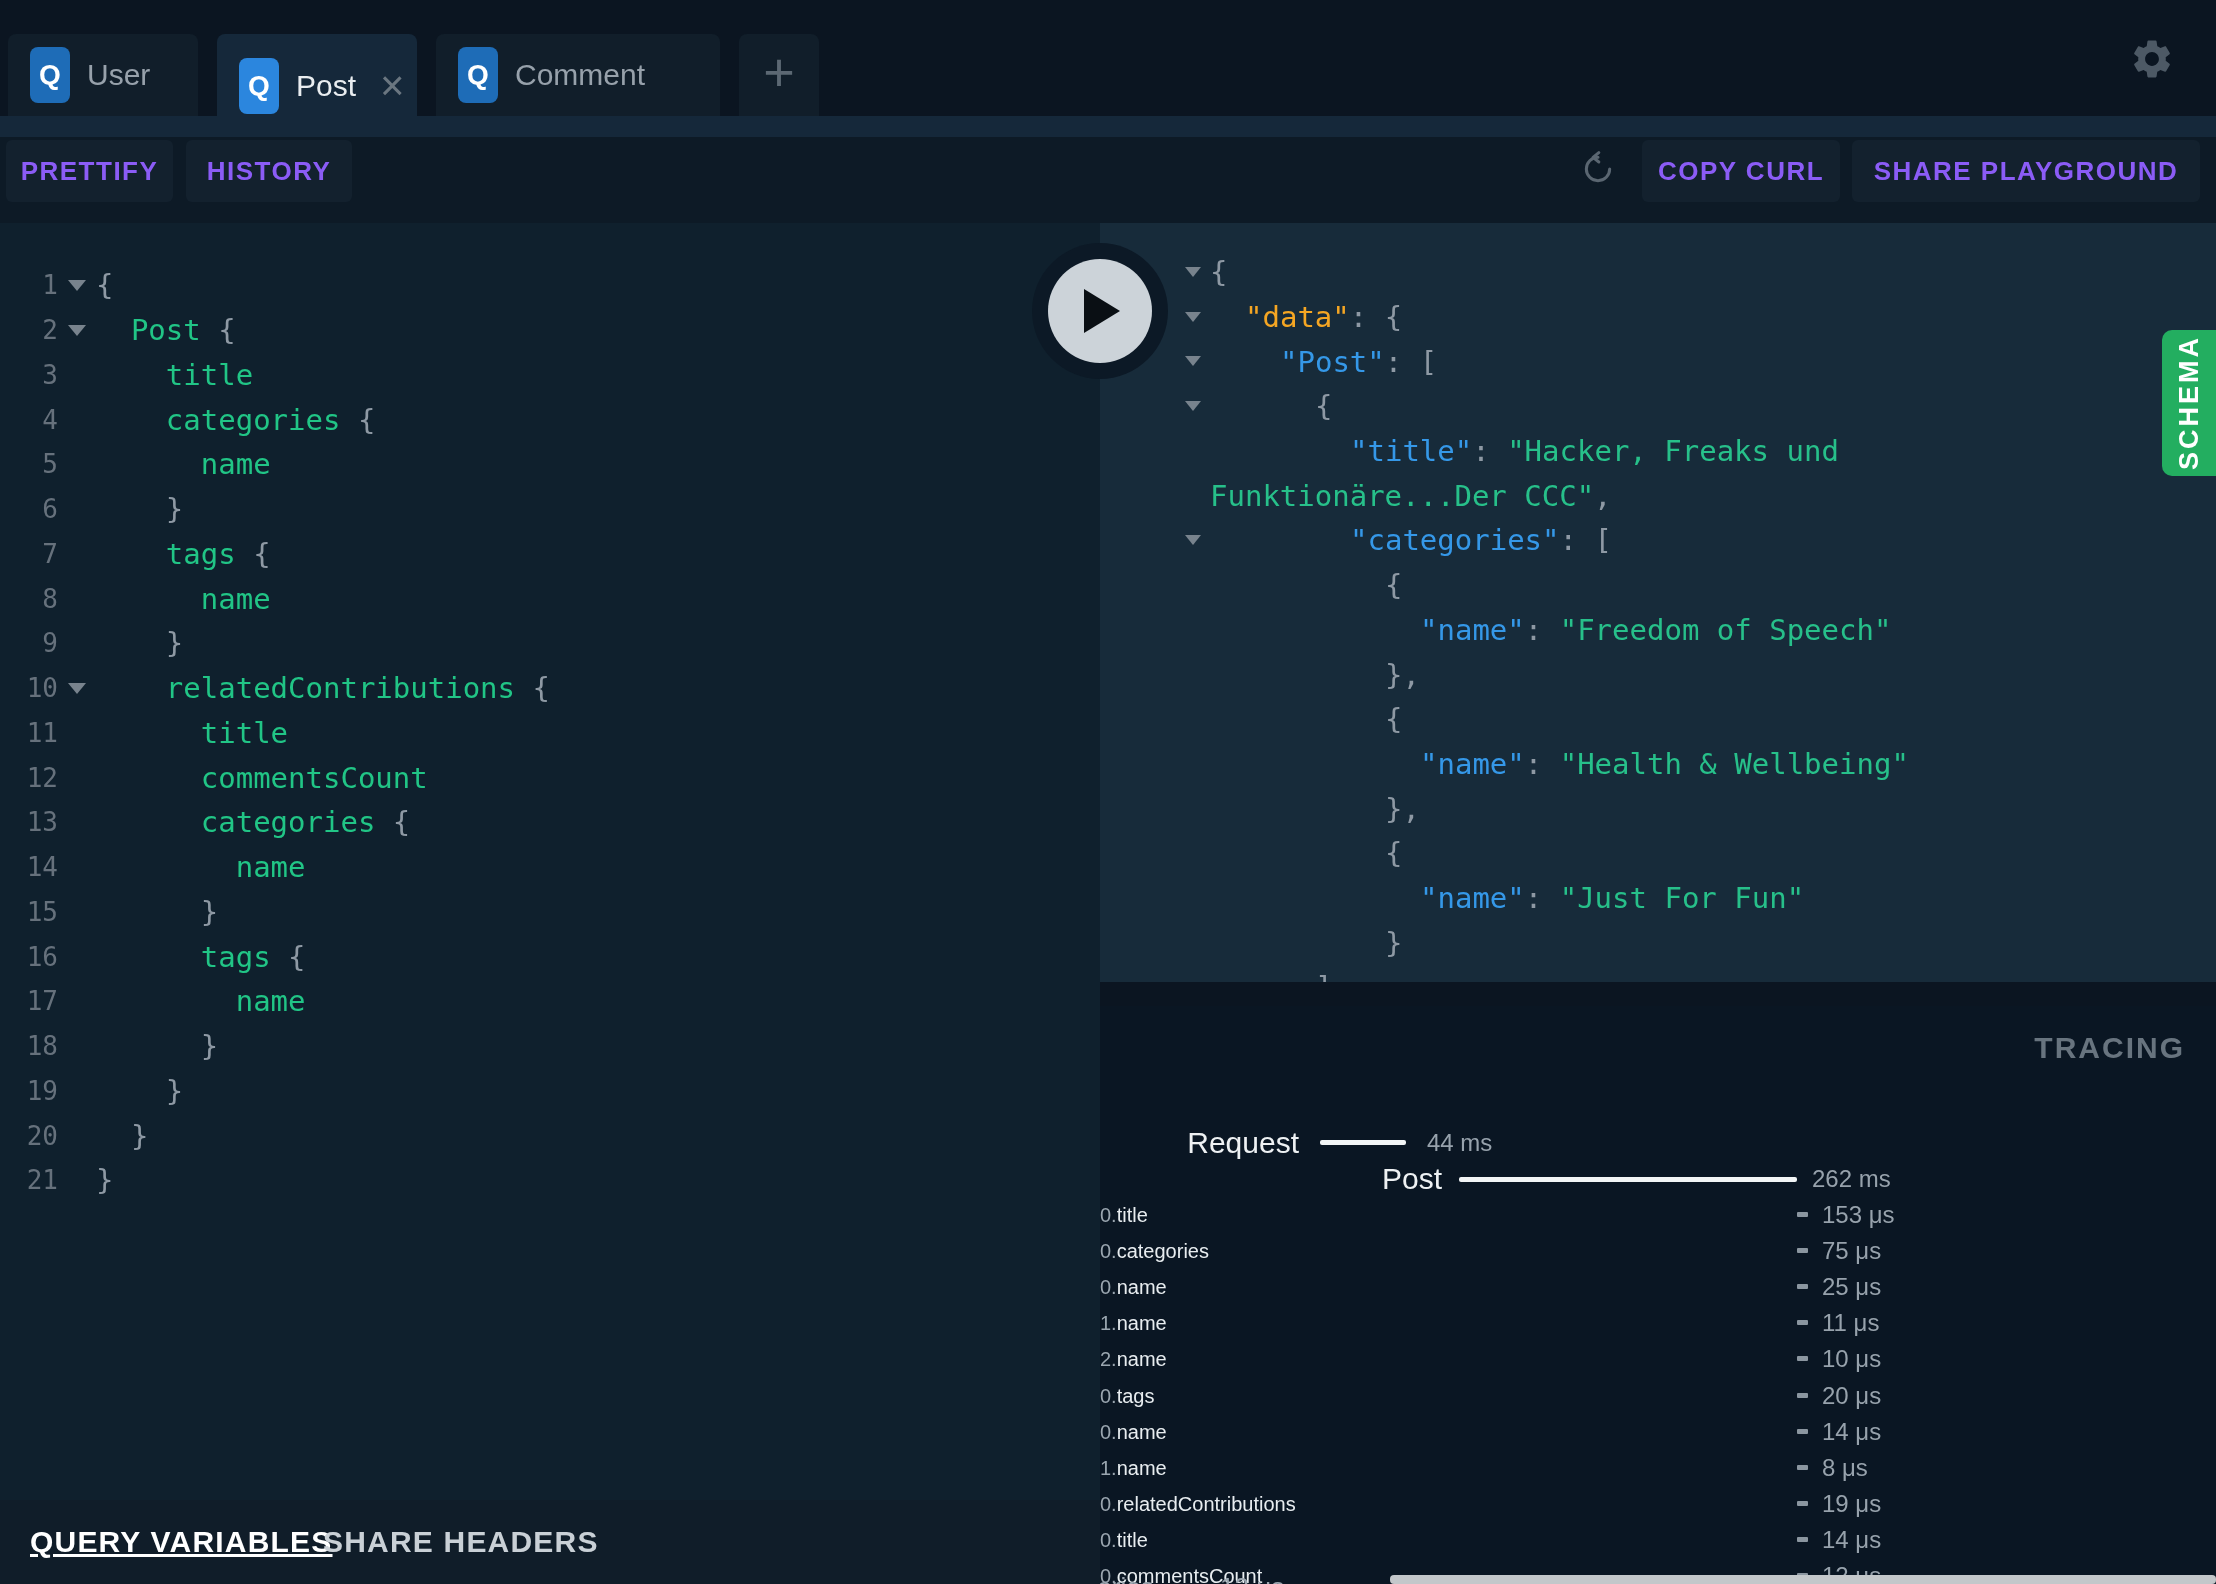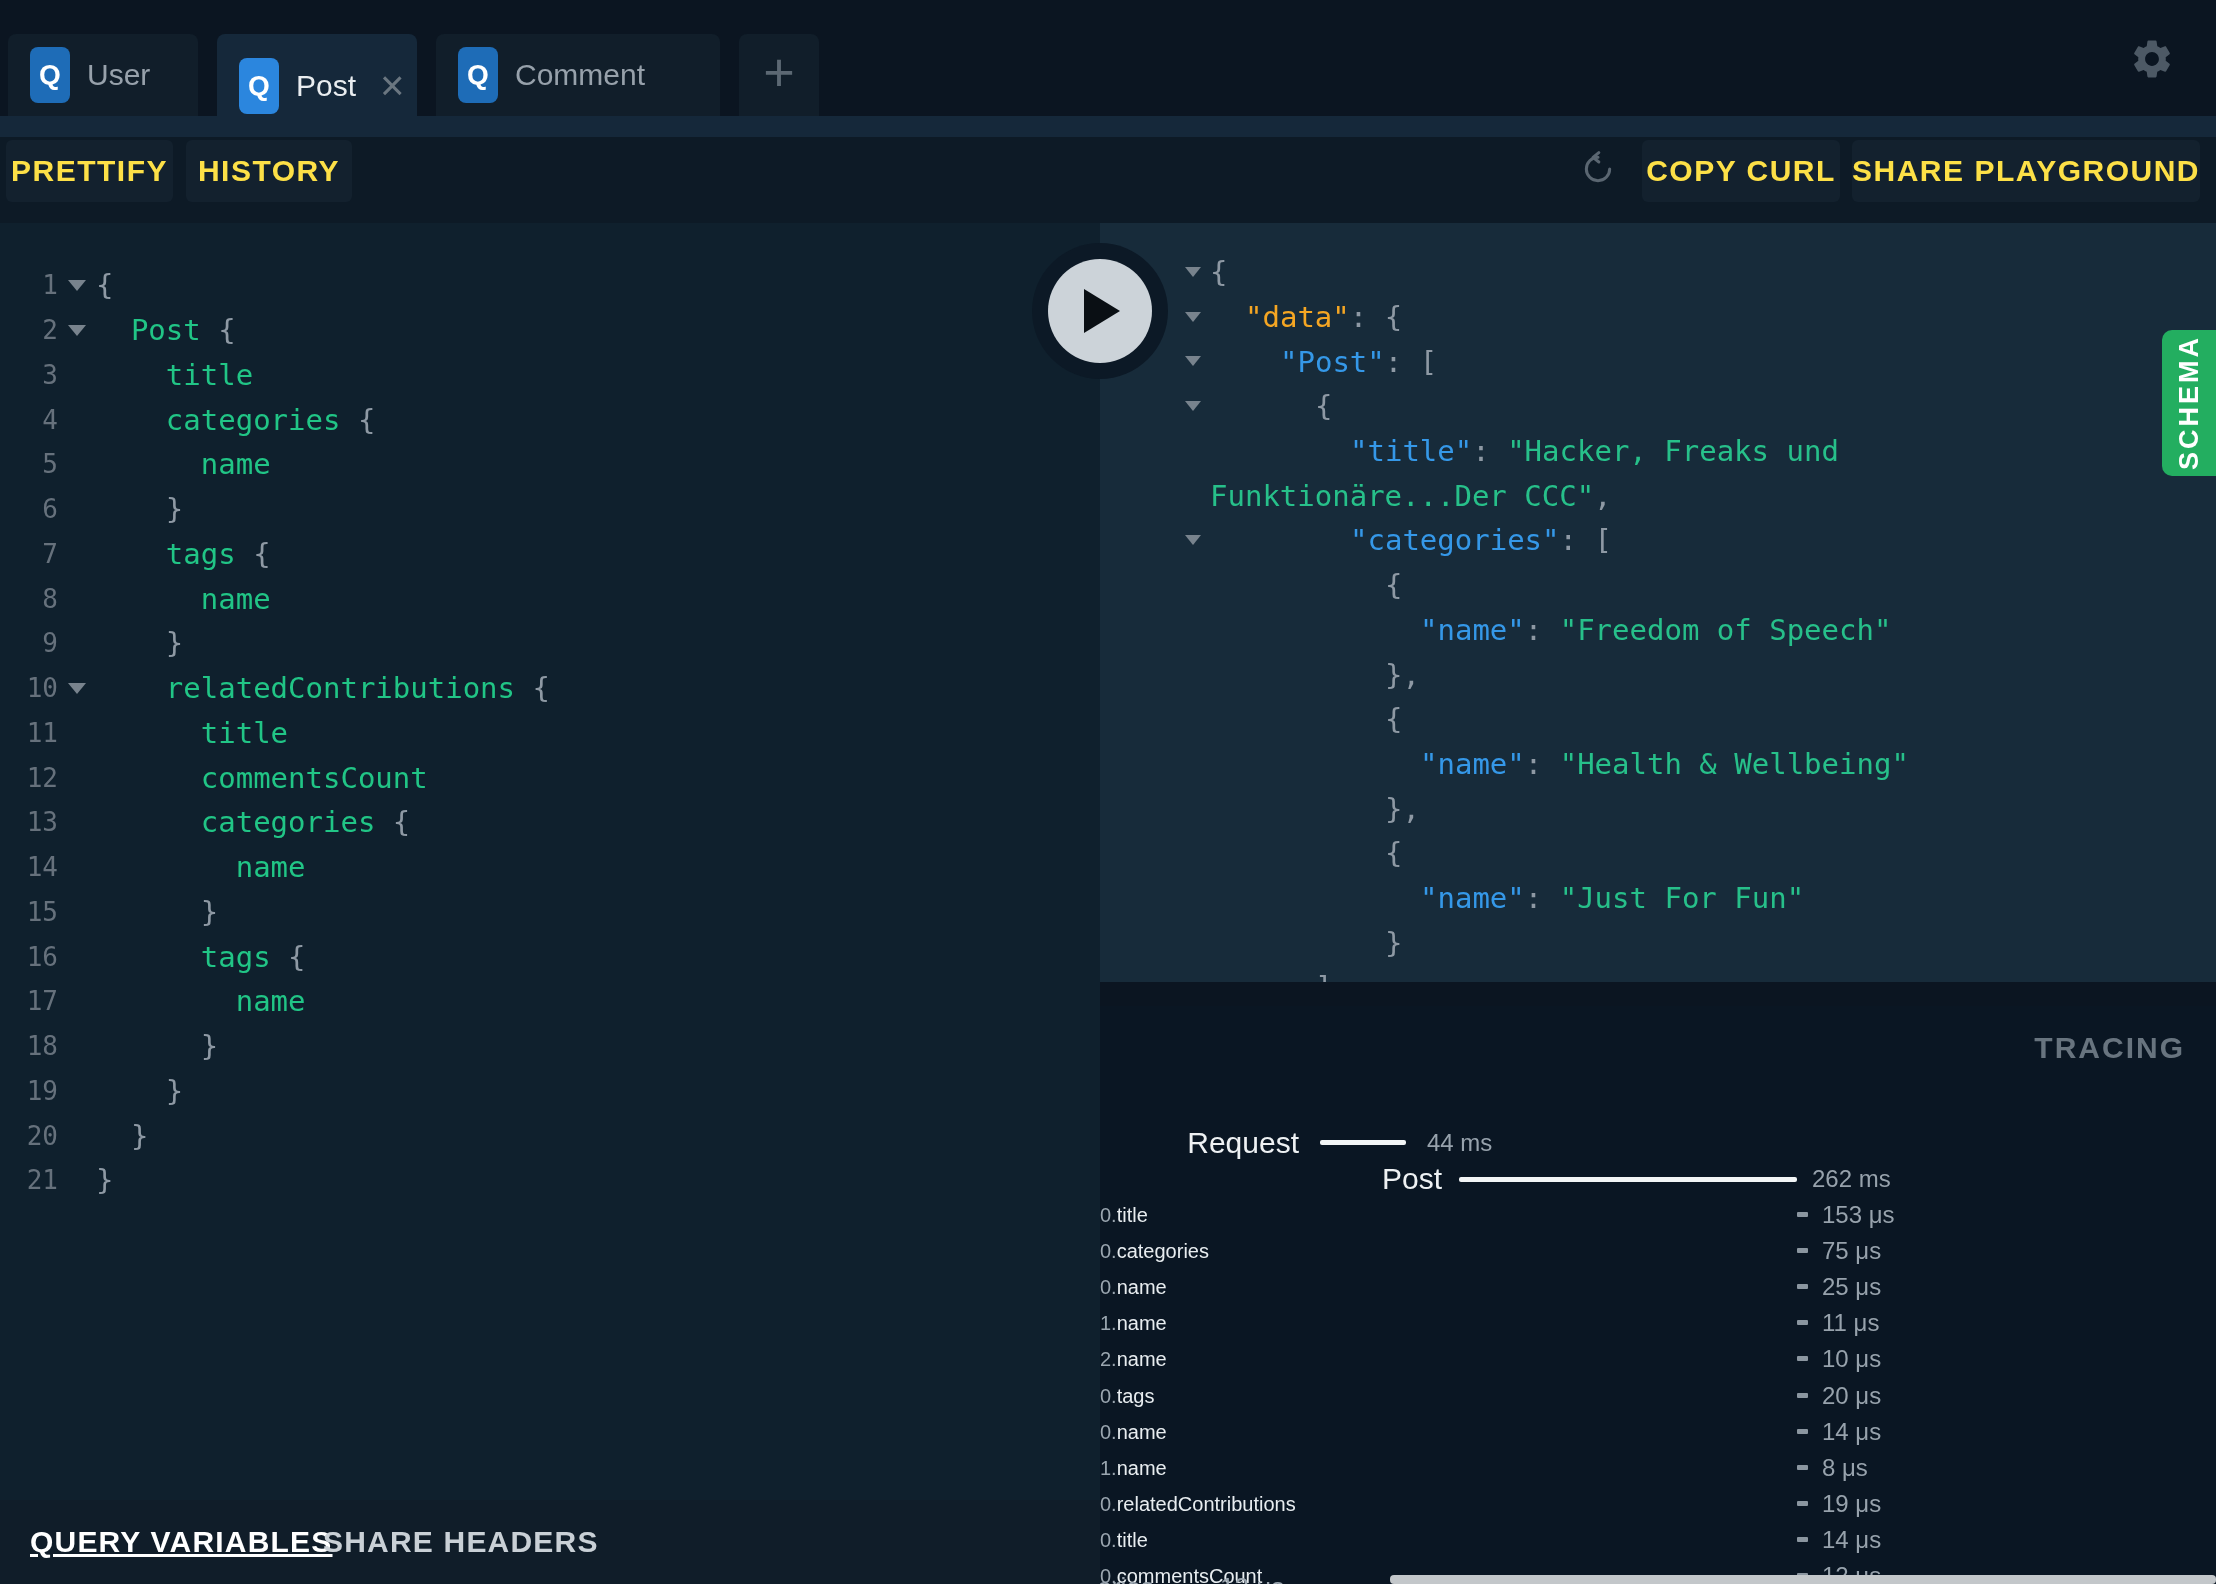--- a/index.html
+++ b/index.html
@@ -28,21 +28,21 @@
   }
   .tab.active .qbadge{background:#2b86de;}
   .tab-close{margin-left:24px;color:#6a7680;font-size:42px;font-weight:300;line-height:1;}
   .plus-glyph{color:#5c6873;font-size:54px;font-weight:300;line-height:1;margin-top:-6px;}
   .gear{position:absolute;left:2129px;top:36px;width:46px;height:46px;}
 
   
   .toolbar{position:absolute;left:0;top:137px;width:2216px;height:86px;background:#0d1a26;}
   .tbtn{
     position:absolute;top:3px;height:62px;background:#13212e;border-radius:6px;
-    color:#fde047;font-size:30px;font-weight:600;letter-spacing:1.5px;
+    color:#8b5cf6;font-size:26px;font-weight:600;letter-spacing:1.5px;
     display:flex;align-items:center;justify-content:center;
   }
   .btn-prettify{left:6px;width:167px;}
   .btn-history{left:186px;width:166px;}
   .btn-copycurl{left:1642px;width:198px;}
   .btn-share{left:1852px;width:348px;}
   .urlbar{
     position:absolute;left:363px;top:3px;width:1265px;height:62px;box-sizing:border-box;
     background:#0c1824;border:2px solid #1b2c3c;border-radius:10px;
     color:#ccd3d9;font-size:29px;line-height:58px;padding-left:27px;

